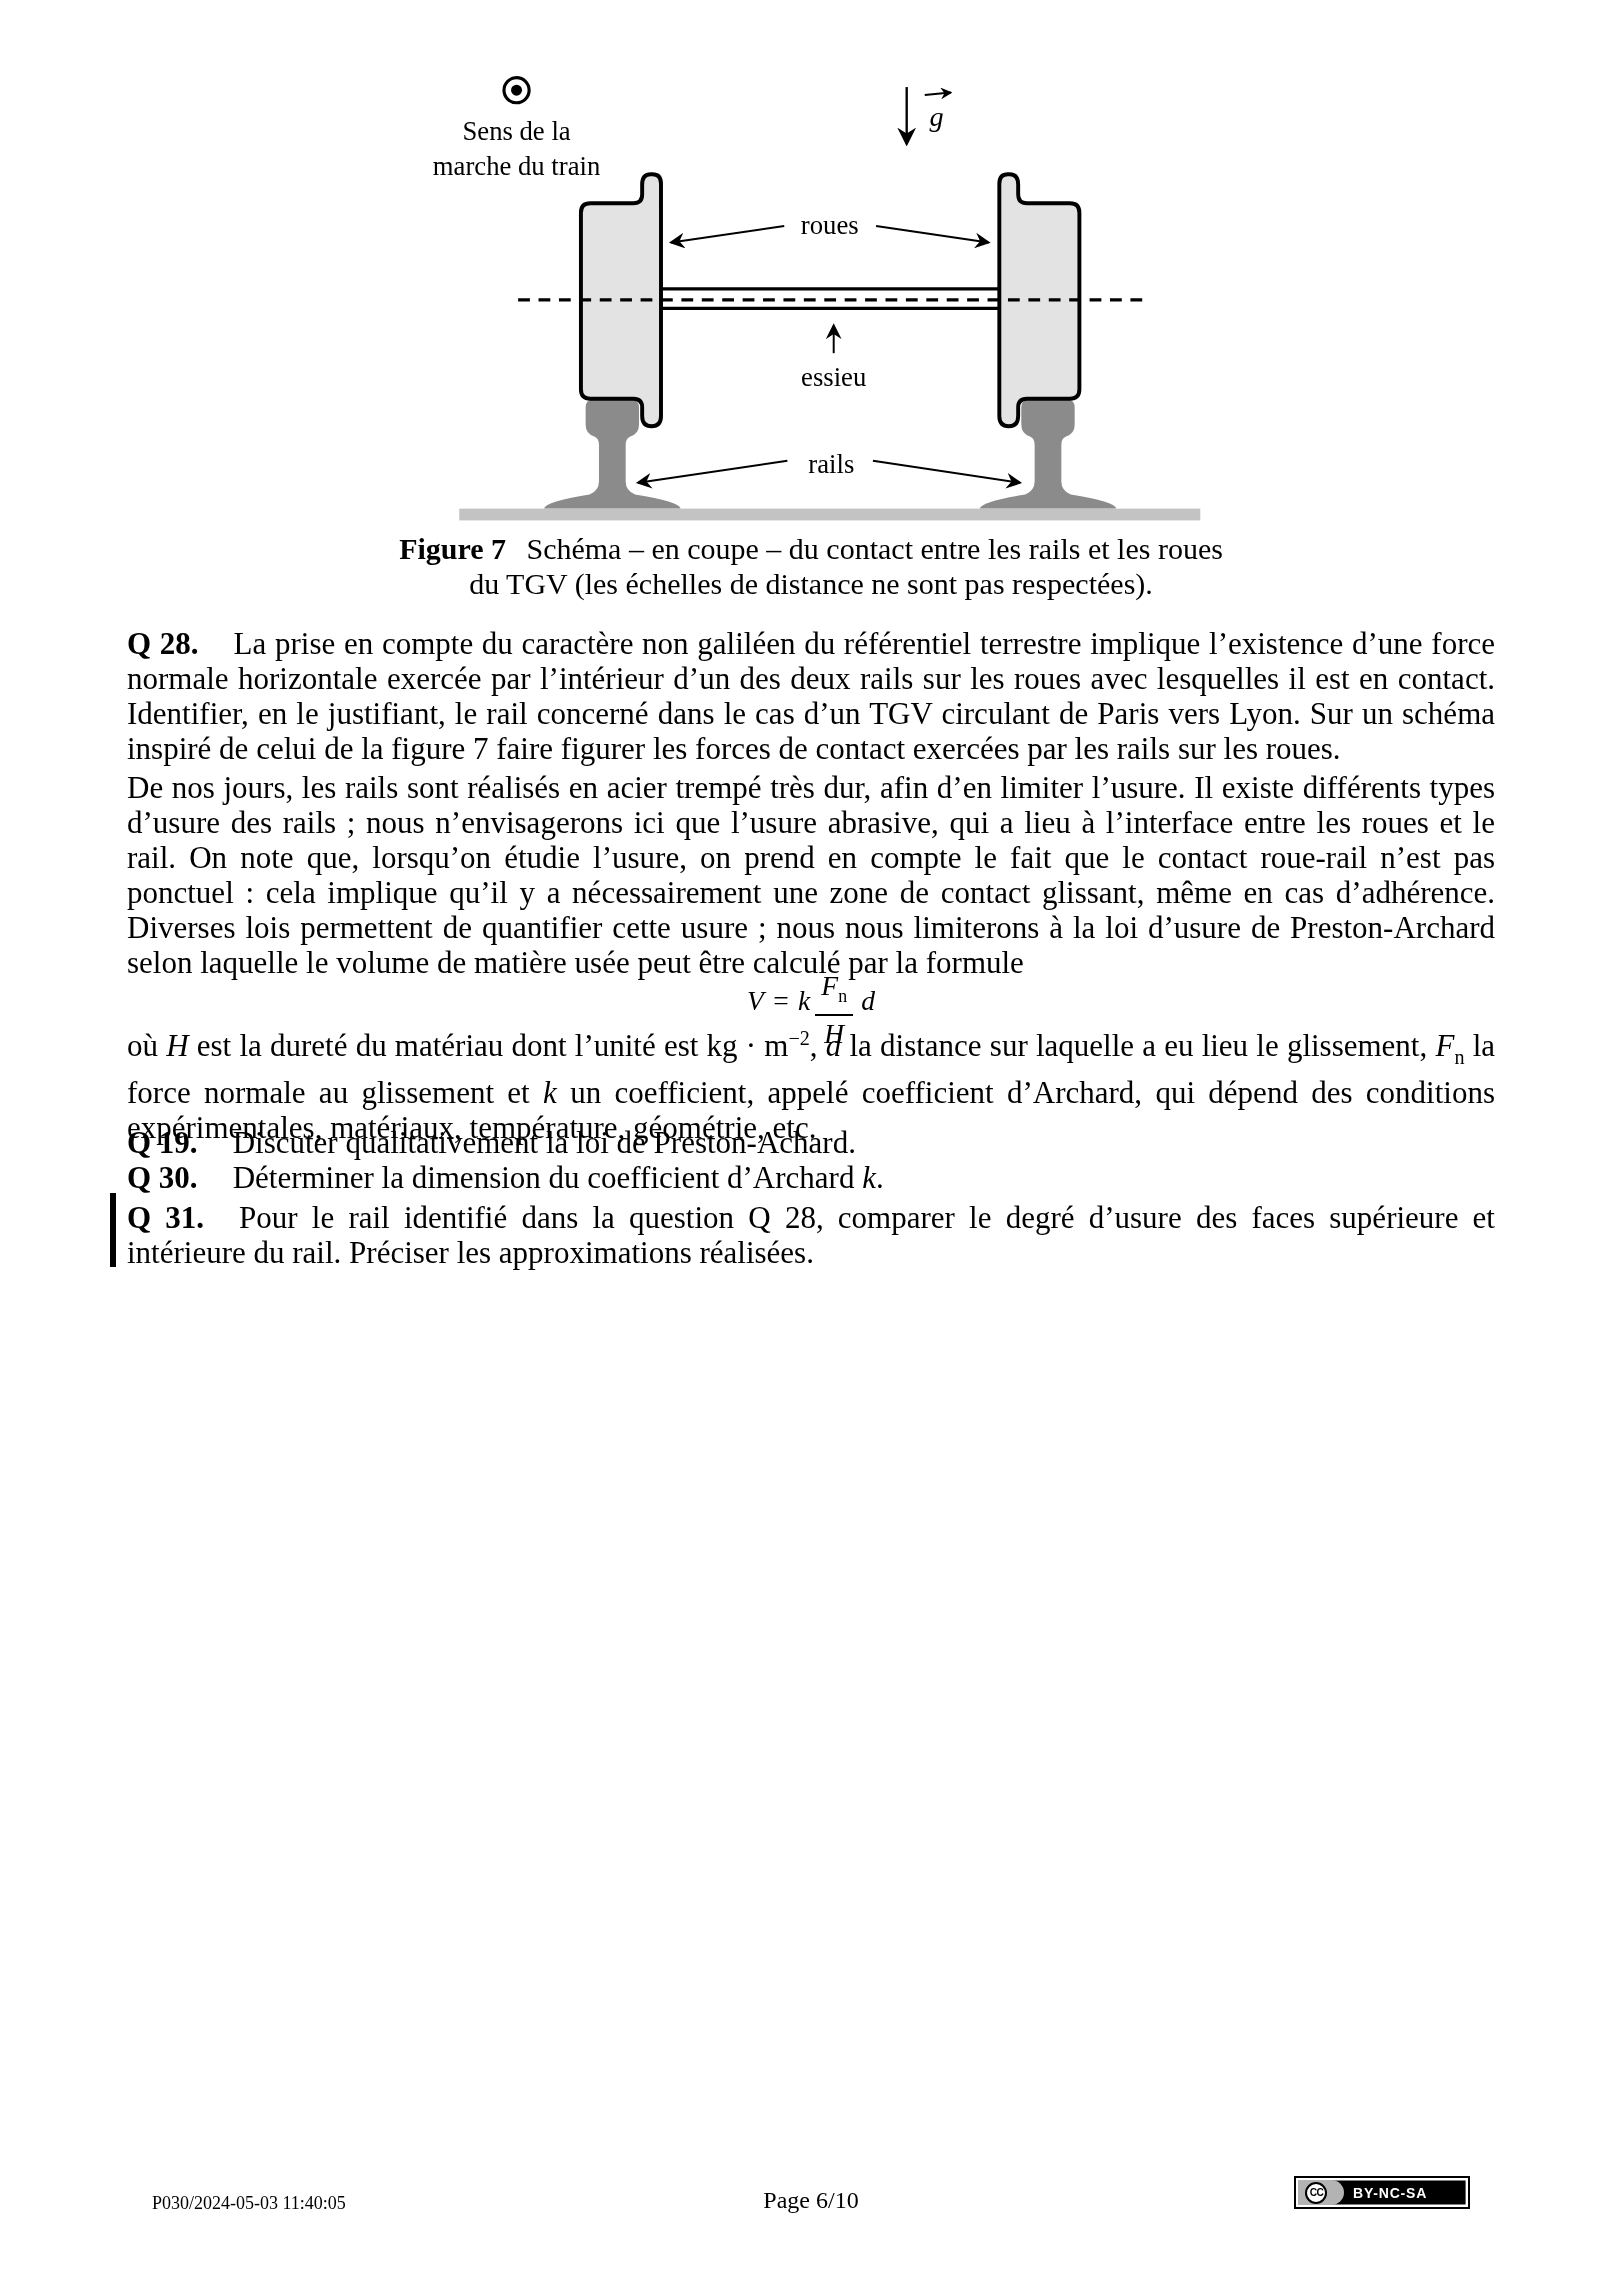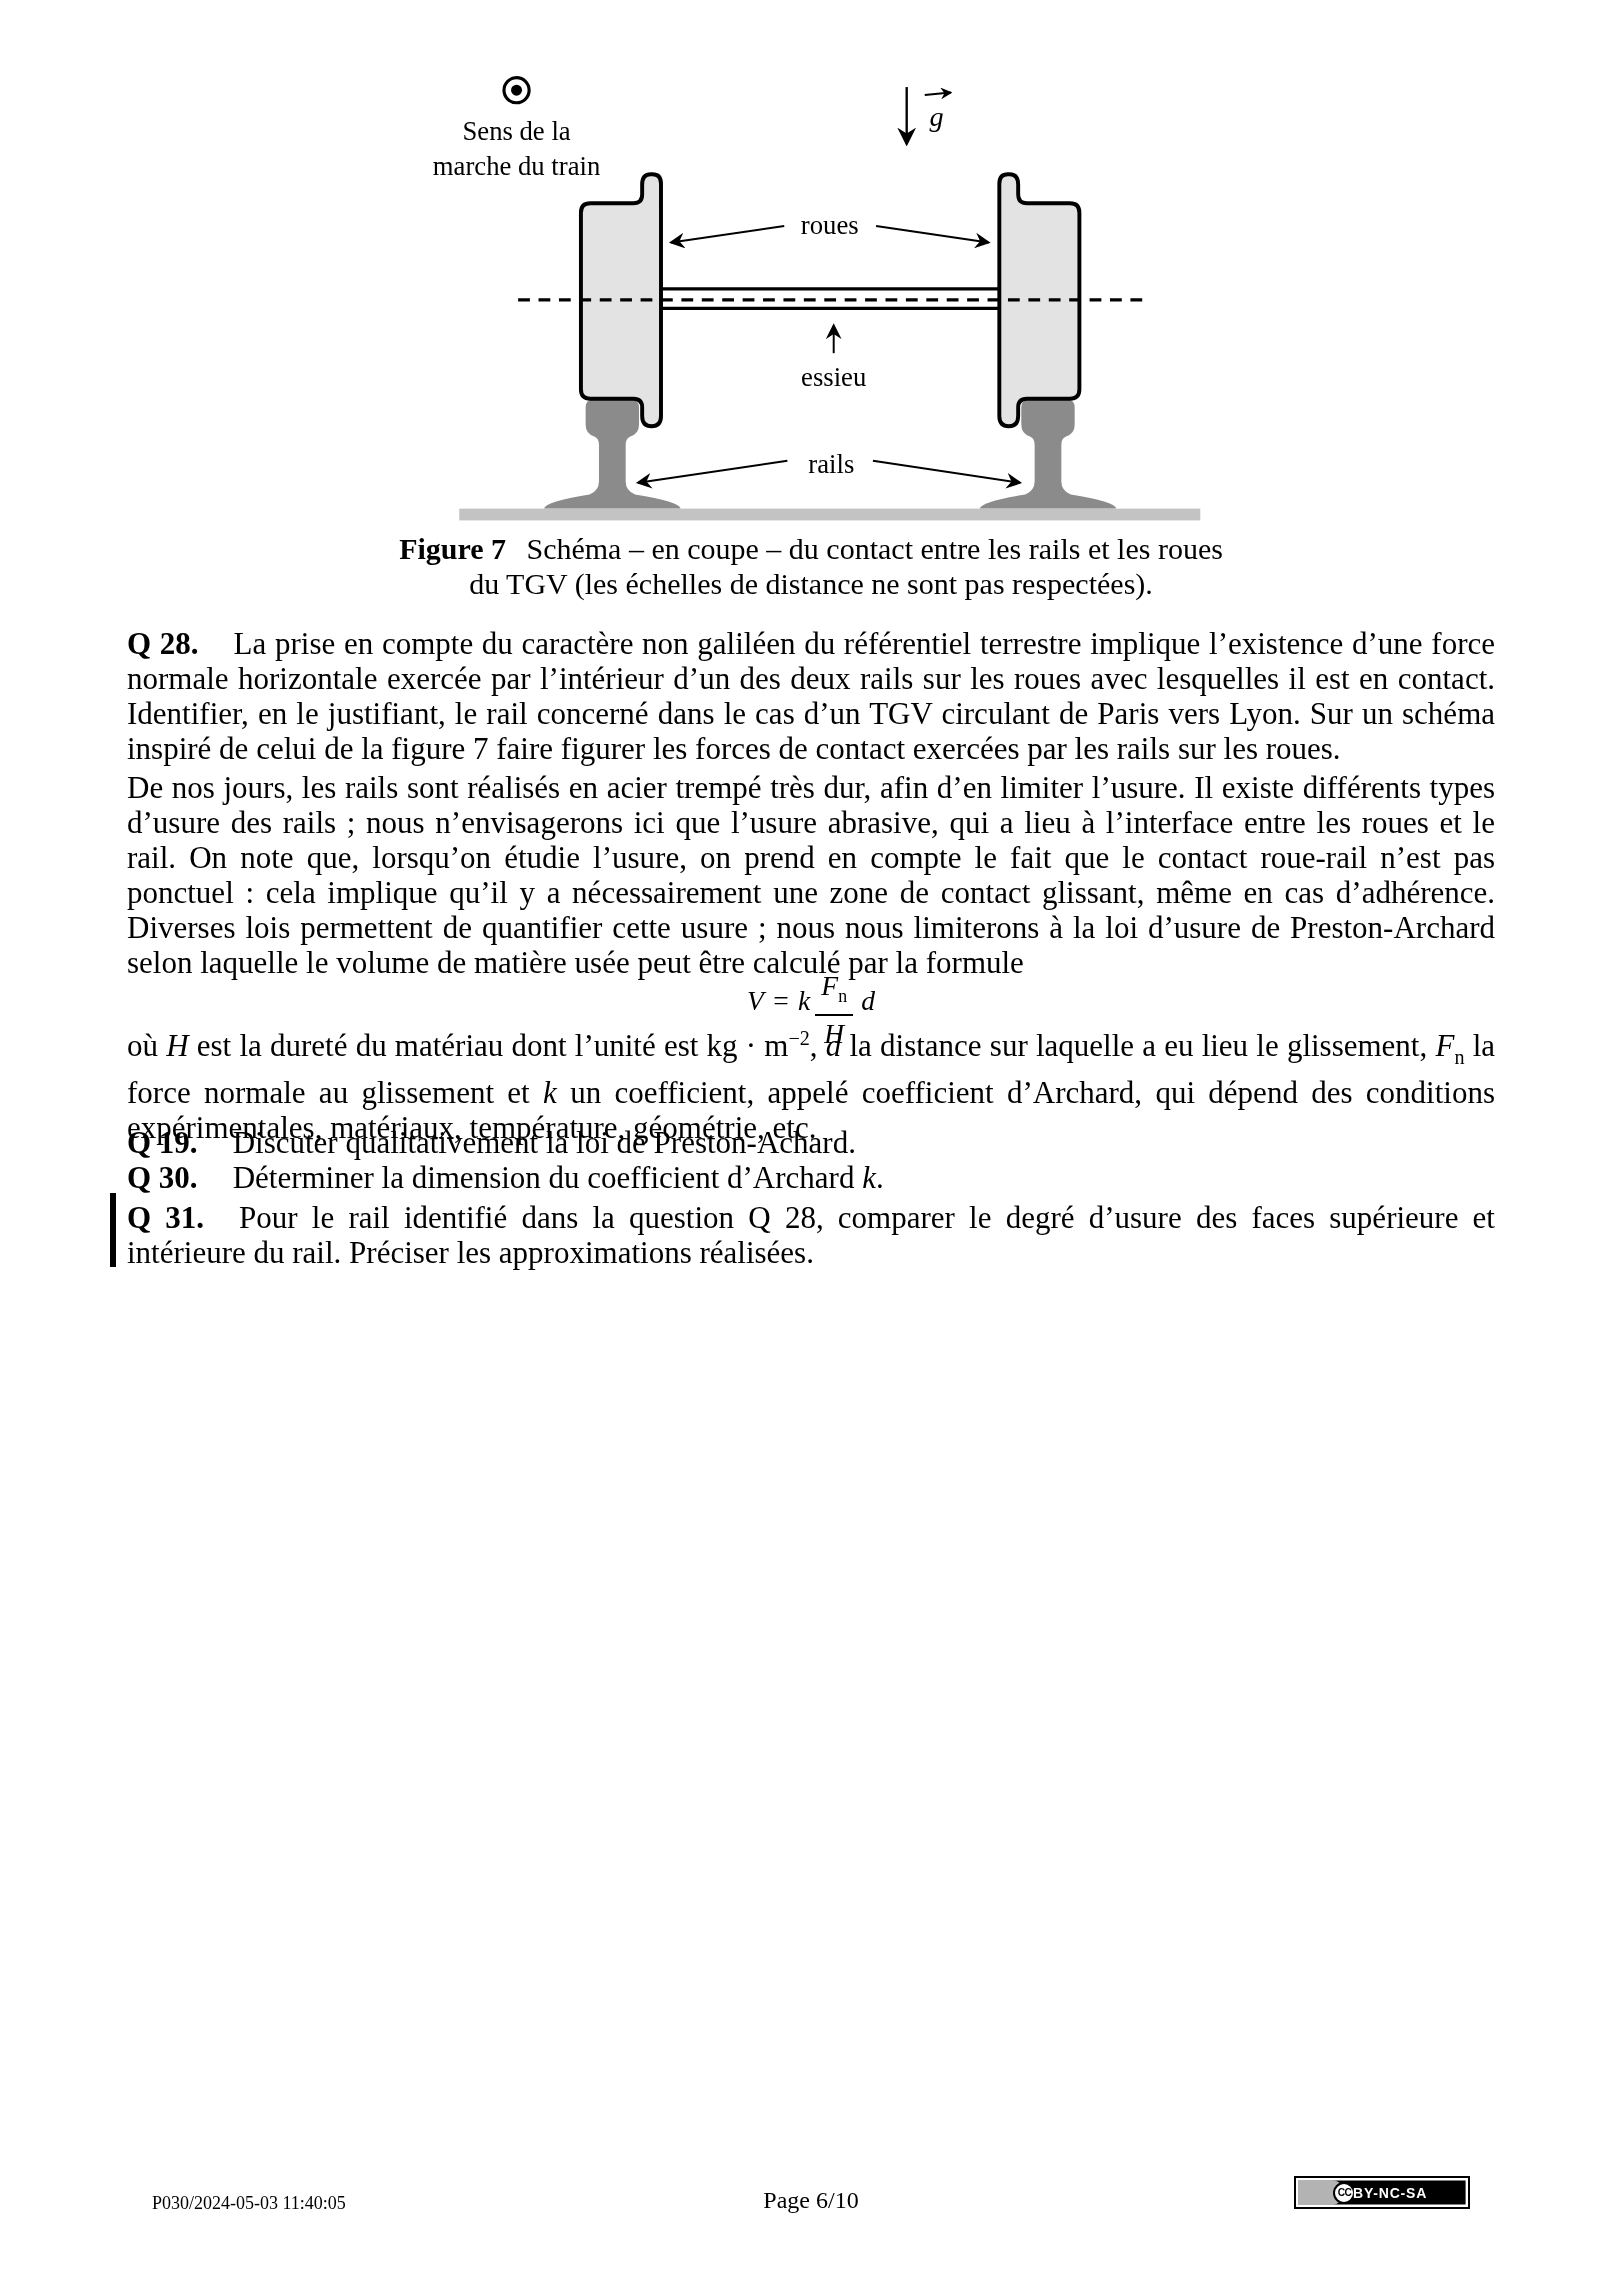--- a/index.html
+++ b/index.html
@@ -55,21 +55,21 @@
   .cc-left{
     position:absolute;left:2.4px;top:2.4px;bottom:2.4px;width:46px;
     background:#b3b3b3;border-radius:0 13.3px 13.3px 0;
   }
   .cc-circle{
     position:absolute;left:9.4px;top:50%;transform:translateY(-50%);
     width:22px;height:22px;border-radius:50%;
     background:#fff;border:2.4px solid #000;box-sizing:border-box;
     display:flex;align-items:center;justify-content:center;
     font-family:"Liberation Sans","DejaVu Sans",sans-serif;
-    font-weight:bold;font-size:10.2px;color:#000;letter-spacing:-0.8px;margin-left:28px;
+    font-weight:bold;font-size:10.2px;color:#000;letter-spacing:-0.8px;
   }
   .cc-text{
     position:absolute;left:57px;top:50%;transform:translateY(-50%);
     font-family:"Liberation Sans","DejaVu Sans",sans-serif;
     font-weight:bold;font-size:14px;color:#fff;letter-spacing:0.8px;
   }
 </style>
 </head>
 <body>
 

